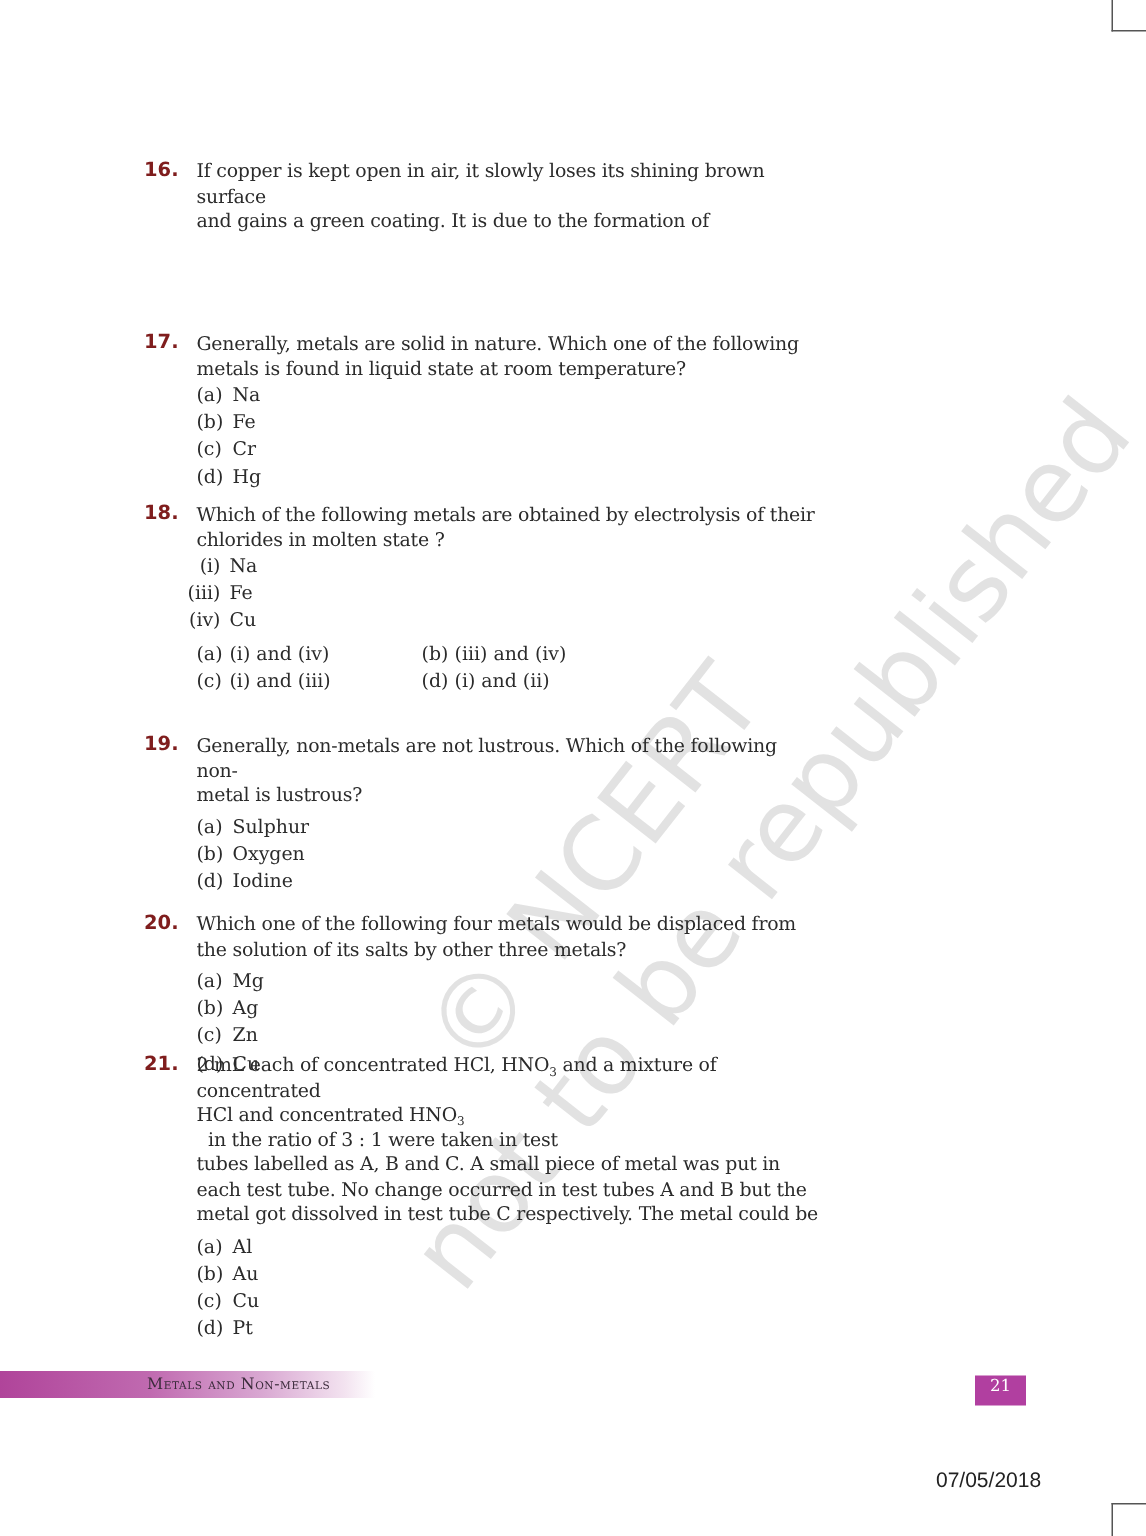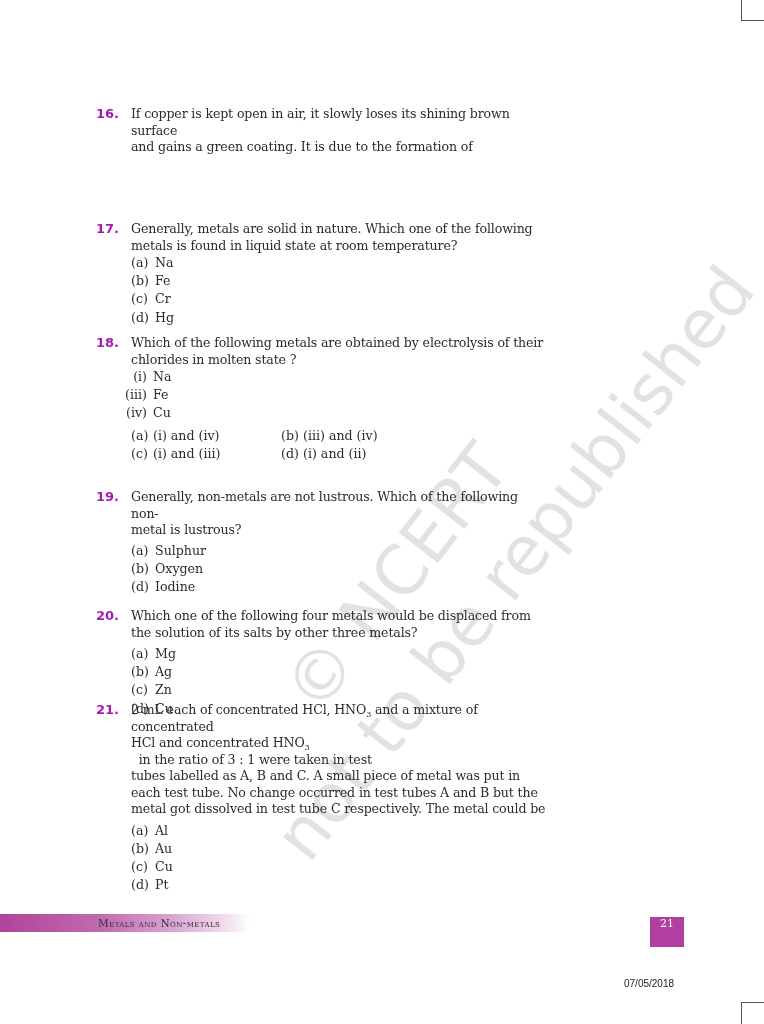--- a/index.html
+++ b/index.html
@@ -14,40 +14,40 @@
   .watermark {
     position:absolute; left:150px; top:520px; width:560px;
     transform:rotate(-52deg); transform-origin:center center;
     color:rgba(190,190,190,0.45);
     font-family:"DejaVu Sans", sans-serif; font-size:68px; line-height:84px;
     text-align:center; pointer-events:none; white-space:nowrap;
   }
   .watermark div { display:block; }
 
   .q { position:absolute; left:96px; width:450px; font-size:12.6px; line-height:16.5px; }
-  .q .num { position:absolute; left:0; top:0; font-family:"DejaVu Sans", sans-serif; font-weight:bold; font-size:13px; color:#a21caf; }
+  .q .num { position:absolute; left:0; top:0; font-family:"DejaVu Sans", sans-serif; font-weight:bold; font-size:13px; color:#7f1d1d; }
   .q .stem { margin-left:35px; letter-spacing:-0.15px; }
   .opts { margin-left:35px; }
   .opt { height:18.2px; line-height:18.2px; position:relative; }
   .opt .lab { display:inline-block; width:24px; }
   .opt .txt { display:inline; }
   sub { font-size:8px; vertical-align:-3px; line-height:0; }
   .roman .opt .lab { width:22px; text-align:right; margin-left:-6px; margin-right:6px; }
   .grid2 { margin-left:35px; margin-top:4px; }
   .grid2 .row { height:18px; line-height:18px; }
   .grid2 .cell { display:inline-block; width:146px; }
   .grid2 .cell .lab { display:inline-block; width:22px; }
 
   .footer-band {
     position:absolute; left:0; top:914px; width:250px; height:18px;
     background:linear-gradient(90deg,#b0449a 0%,#c06ab0 40%,#d9a8d2 70%,#f3e3f0 92%,#ffffff 100%);
   }
   .footer-title { position:absolute; left:98px; top:917px; font-size:10.5px; letter-spacing:0.4px; color:#3b2b3b; font-variant:small-caps; }
-  .page-num { position:absolute; left:650px; top:917px; width:34px; height:30px; background:#b13fa0; color:#fff; font-size:11px; line-height:14px; text-align:center; }
-  .date { position:absolute; left:624px; top:978px; font-family:"Liberation Sans", sans-serif; font-size:10px; color:#222; }
+  .page-num { position:absolute; left:650px; top:917px; width:34px; height:20px; background:#b13fa0; color:#fff; font-size:11px; line-height:14px; text-align:center; }
+  .date { position:absolute; left:624px; top:978px; font-family:"Liberation Sans", sans-serif; font-size:14px; color:#222; }
 </style>
 </head>
 <body>
 
 <div class="crop-tr"></div>
 <div class="crop-br"></div>
 
 <div class="watermark">
   <div>© NCERT</div>
   <div>not to be republished</div>

